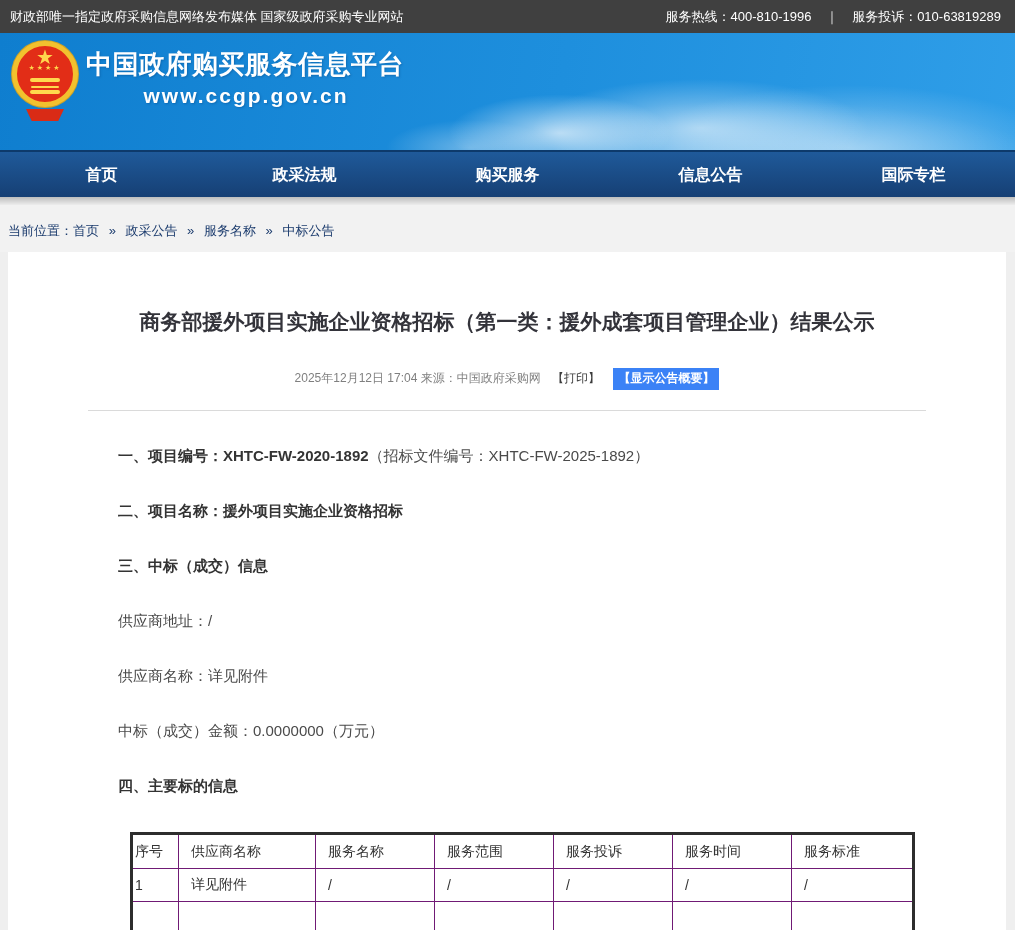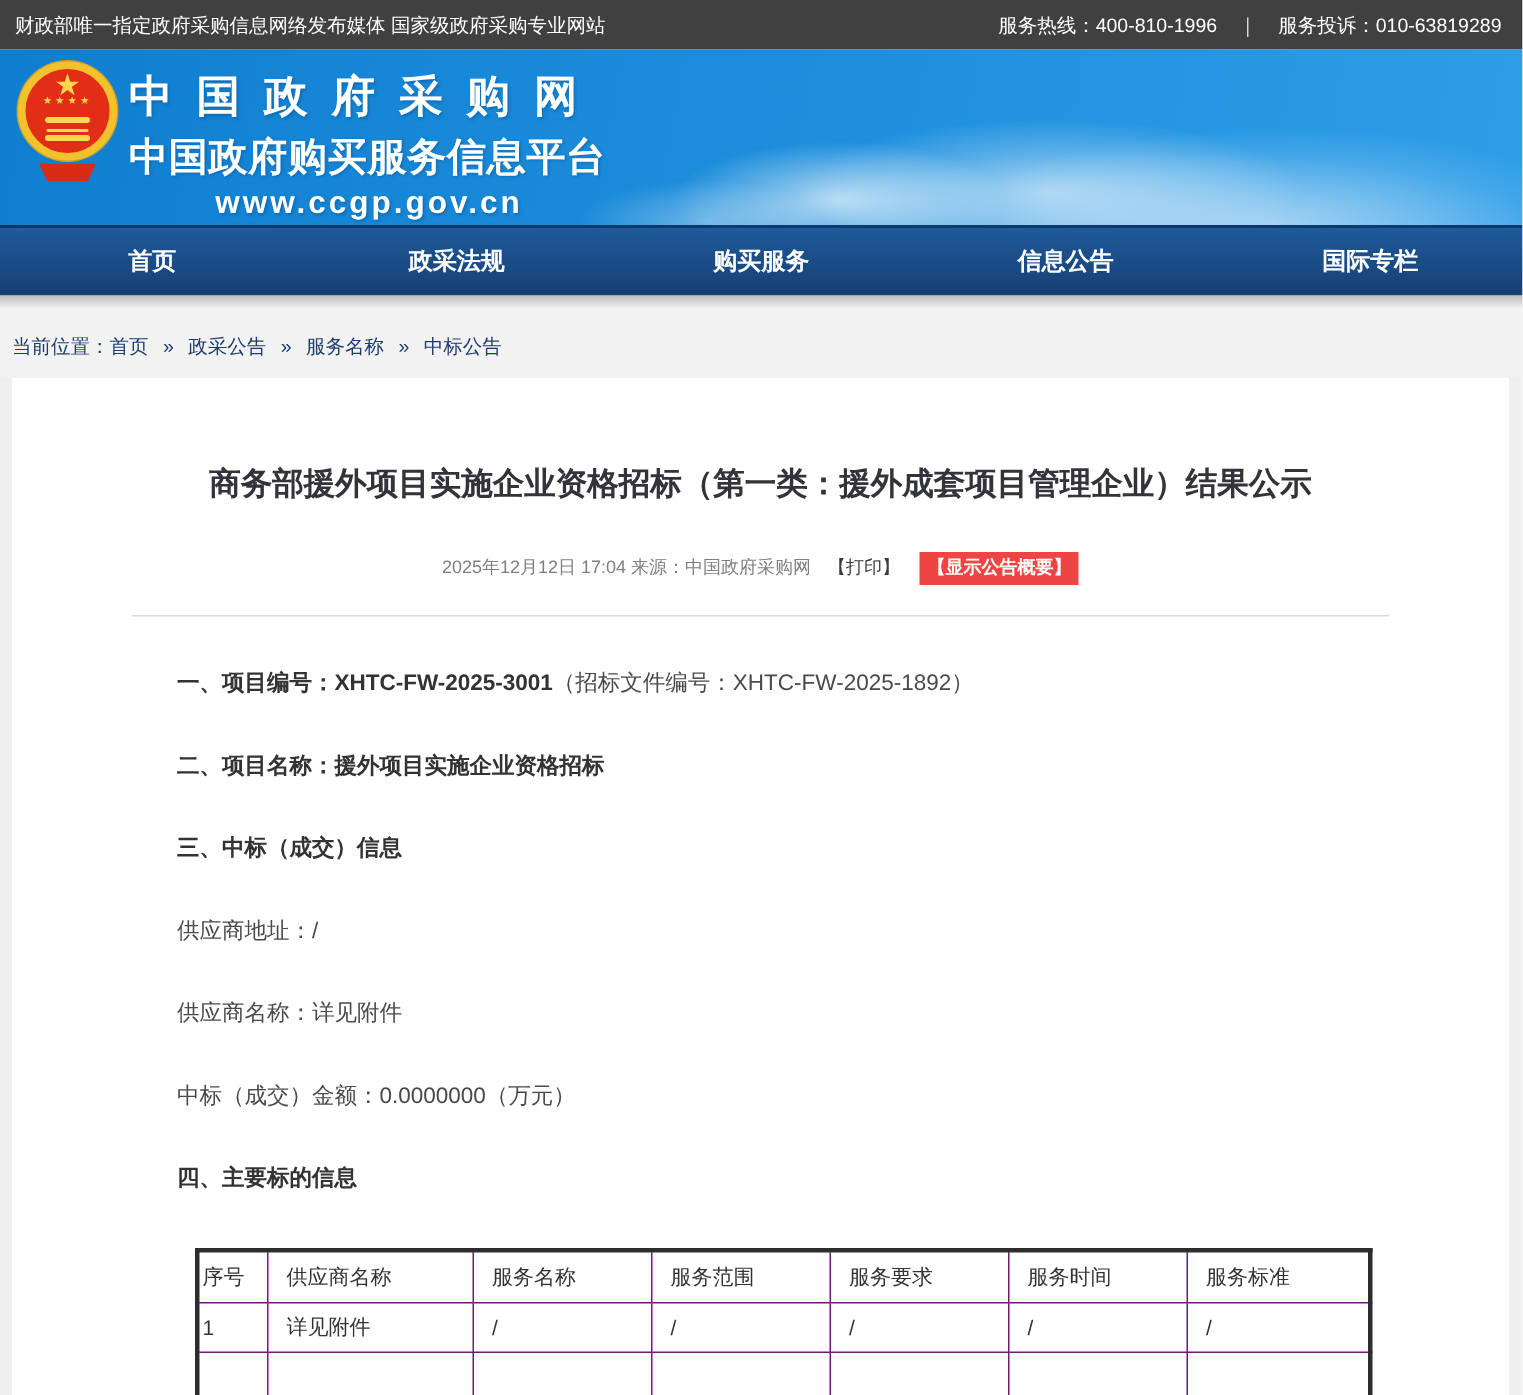--- a/index.html
+++ b/index.html
@@ -116,21 +116,21 @@
   .meta {
     margin-top: 32px;
     text-align: center;
     font-size: 12px;
     color: #7f7f7f;
   }
   .meta .print { color: #3c3c3c; margin-left: 8px; cursor: pointer; text-decoration: none; }
   .meta .summary-btn {
     display: inline-block;
     margin-left: 10px;
-    background: #ef4444;
+    background: #3b82f6;
     color: #fff;
     font-weight: bold;
     padding: 2px 5px 3px;
     cursor: pointer;
   }
   .divider { margin: 20px 80px 0; border-bottom: 1px solid #dadada; }
 
   .paras { padding-left: 110px; font-size: 15px; color: #4a4a4a; }
   .paras p { margin-top: 34px; line-height: 21px; }
   .paras .b { font-weight: bold; color: #333; }
@@ -171,21 +171,20 @@
 </div>
 
 <div class="header">
   <div class="emblem">
     <span class="star">★</span>
     <span class="small-stars">★★★★</span>
     <span class="gate"></span>
   </div>
   <div class="ribbon"></div>
   <div class="brand">
-    <div class="line1">中国政府采购网</div>
     <div class="line2">中国政府购买服务信息平台</div>
     <div class="line3">www.ccgp.gov.cn</div>
   </div>
 </div>
 
 <div class="nav">
   <div class="item">首页</div>
   <div class="item">政采法规</div>
   <div class="item">购买服务</div>
   <div class="item">信息公告</div>
@@ -209,21 +208,21 @@
   <div class="meta">
     <span>2025年12月12日 17:04</span>
     <span>来源：中国政府采购网</span>
     <a class="print">【打印】</a>
     <span class="summary-btn">【显示公告概要】</span>
   </div>
 
   <div class="divider"></div>
 
   <div class="paras">
-    <p><span class="b">一、项目编号：XHTC-FW-2025-3001</span><span>（招标文件编号：XHTC-FW-2025-1892）</span></p>
+    <p><span class="b">一、项目编号：XHTC-FW-2020-1892</span><span>（招标文件编号：XHTC-FW-2025-1892）</span></p>
     <p class="b">二、项目名称：援外项目实施企业资格招标</p>
     <p class="b">三、中标（成交）信息</p>
     <p>供应商地址：/</p>
     <p>供应商名称：详见附件</p>
     <p>中标（成交）金额：0.0000000（万元）</p>
     <p class="b">四、主要标的信息</p>
   </div>
 
   <table class="bid">
     <colgroup>
@@ -234,21 +233,21 @@
         <col style="width:119px">
         <col style="width:119px">
         <col style="width:122px">
     </colgroup>
     <thead>
       <tr>
         <th class="c0">序号</th>
         <th>供应商名称</th>
         <th>服务名称</th>
         <th>服务范围</th>
-        <th>服务要求</th>
+        <th>服务投诉</th>
         <th>服务时间</th>
         <th>服务标准</th>
       </tr>
     </thead>
     <tbody>
       <tr class="r1">
         <td class="c0">1</td>
         <td>详见附件</td>
         <td>/</td>
         <td>/</td>

